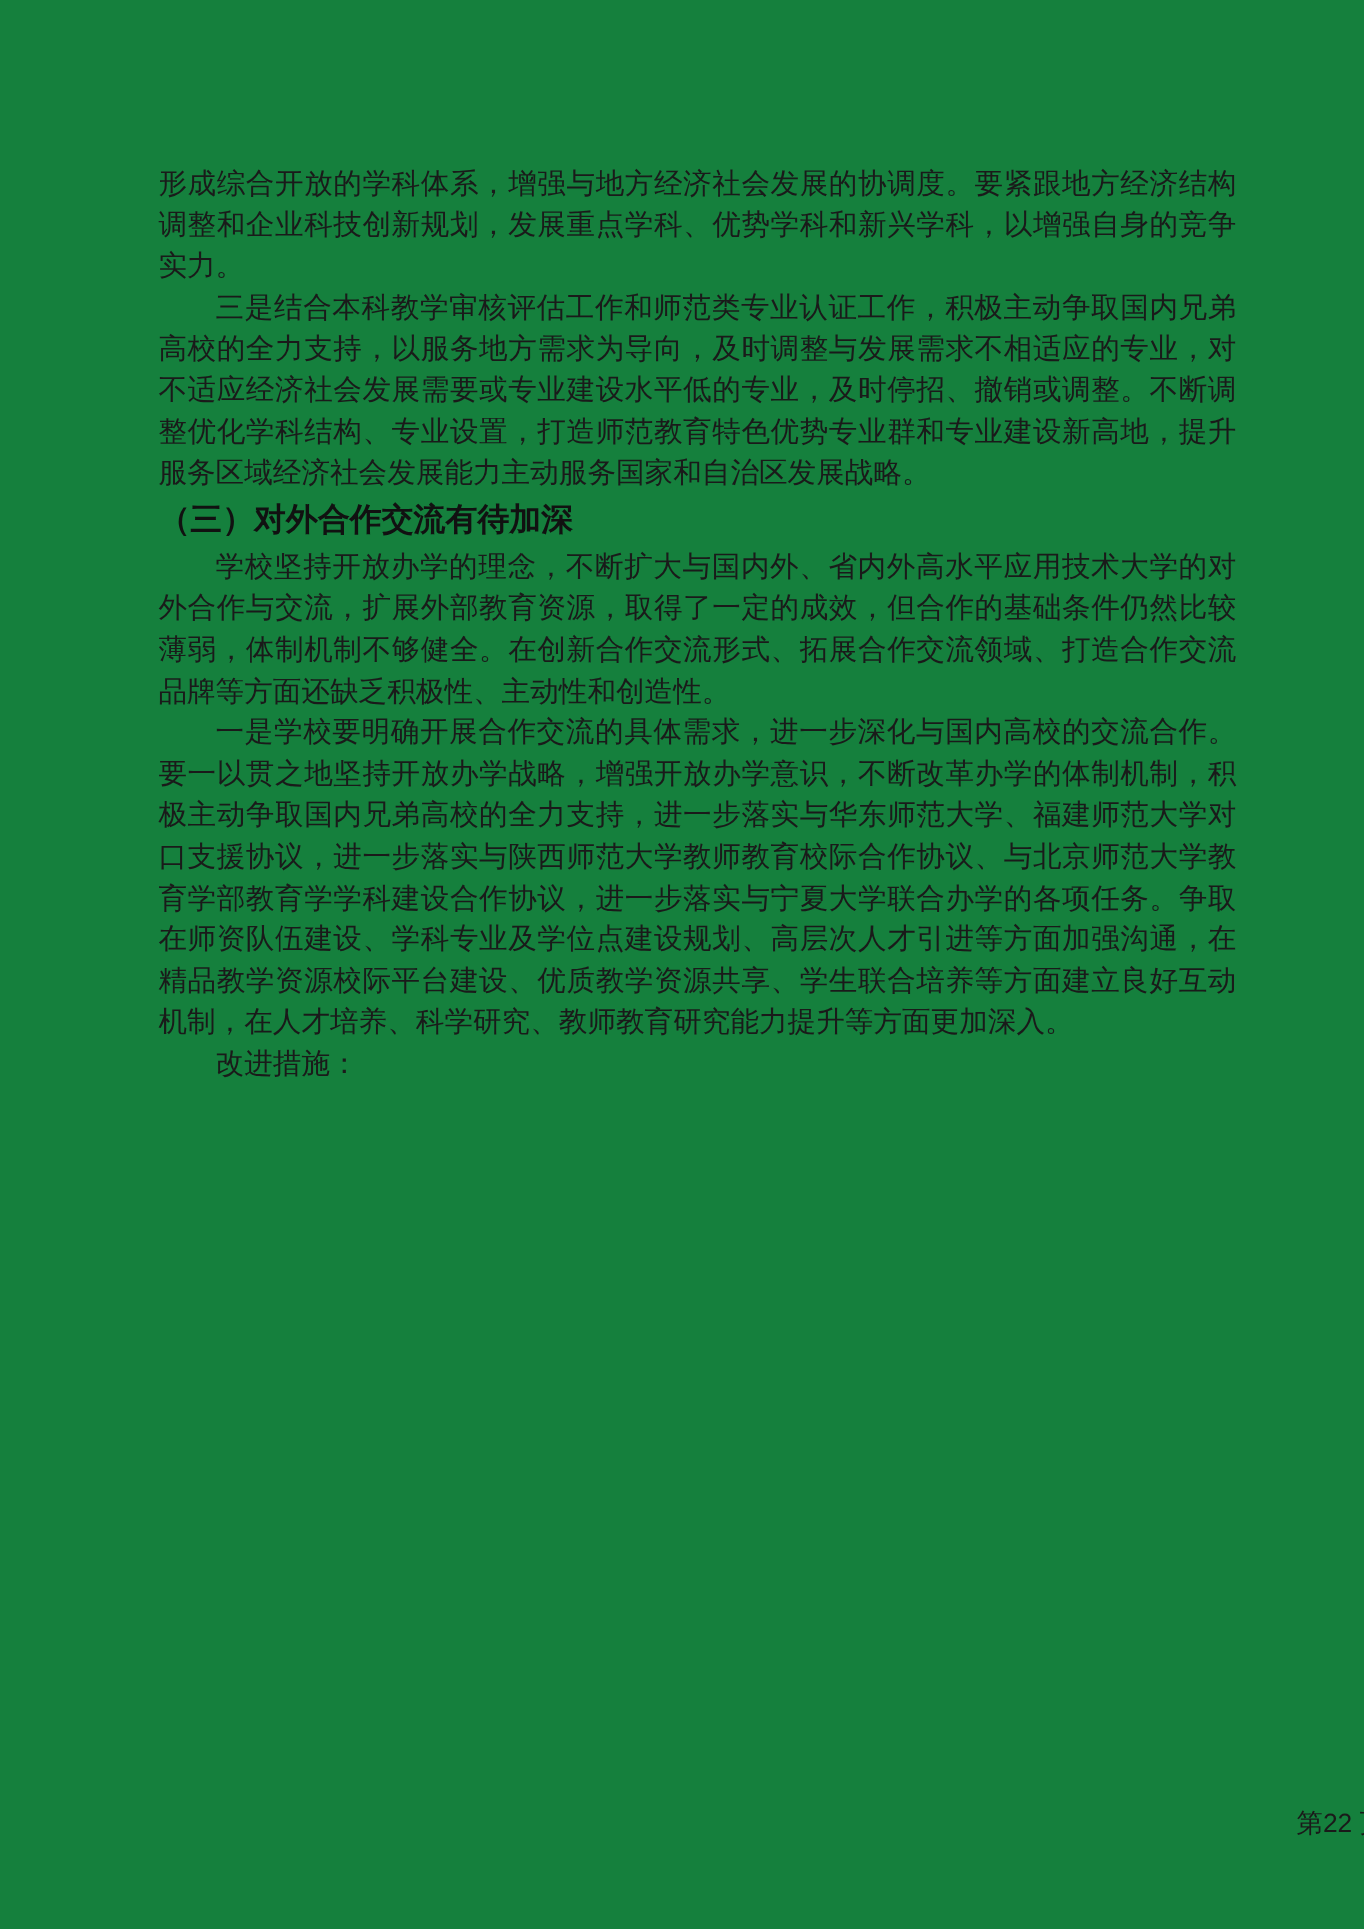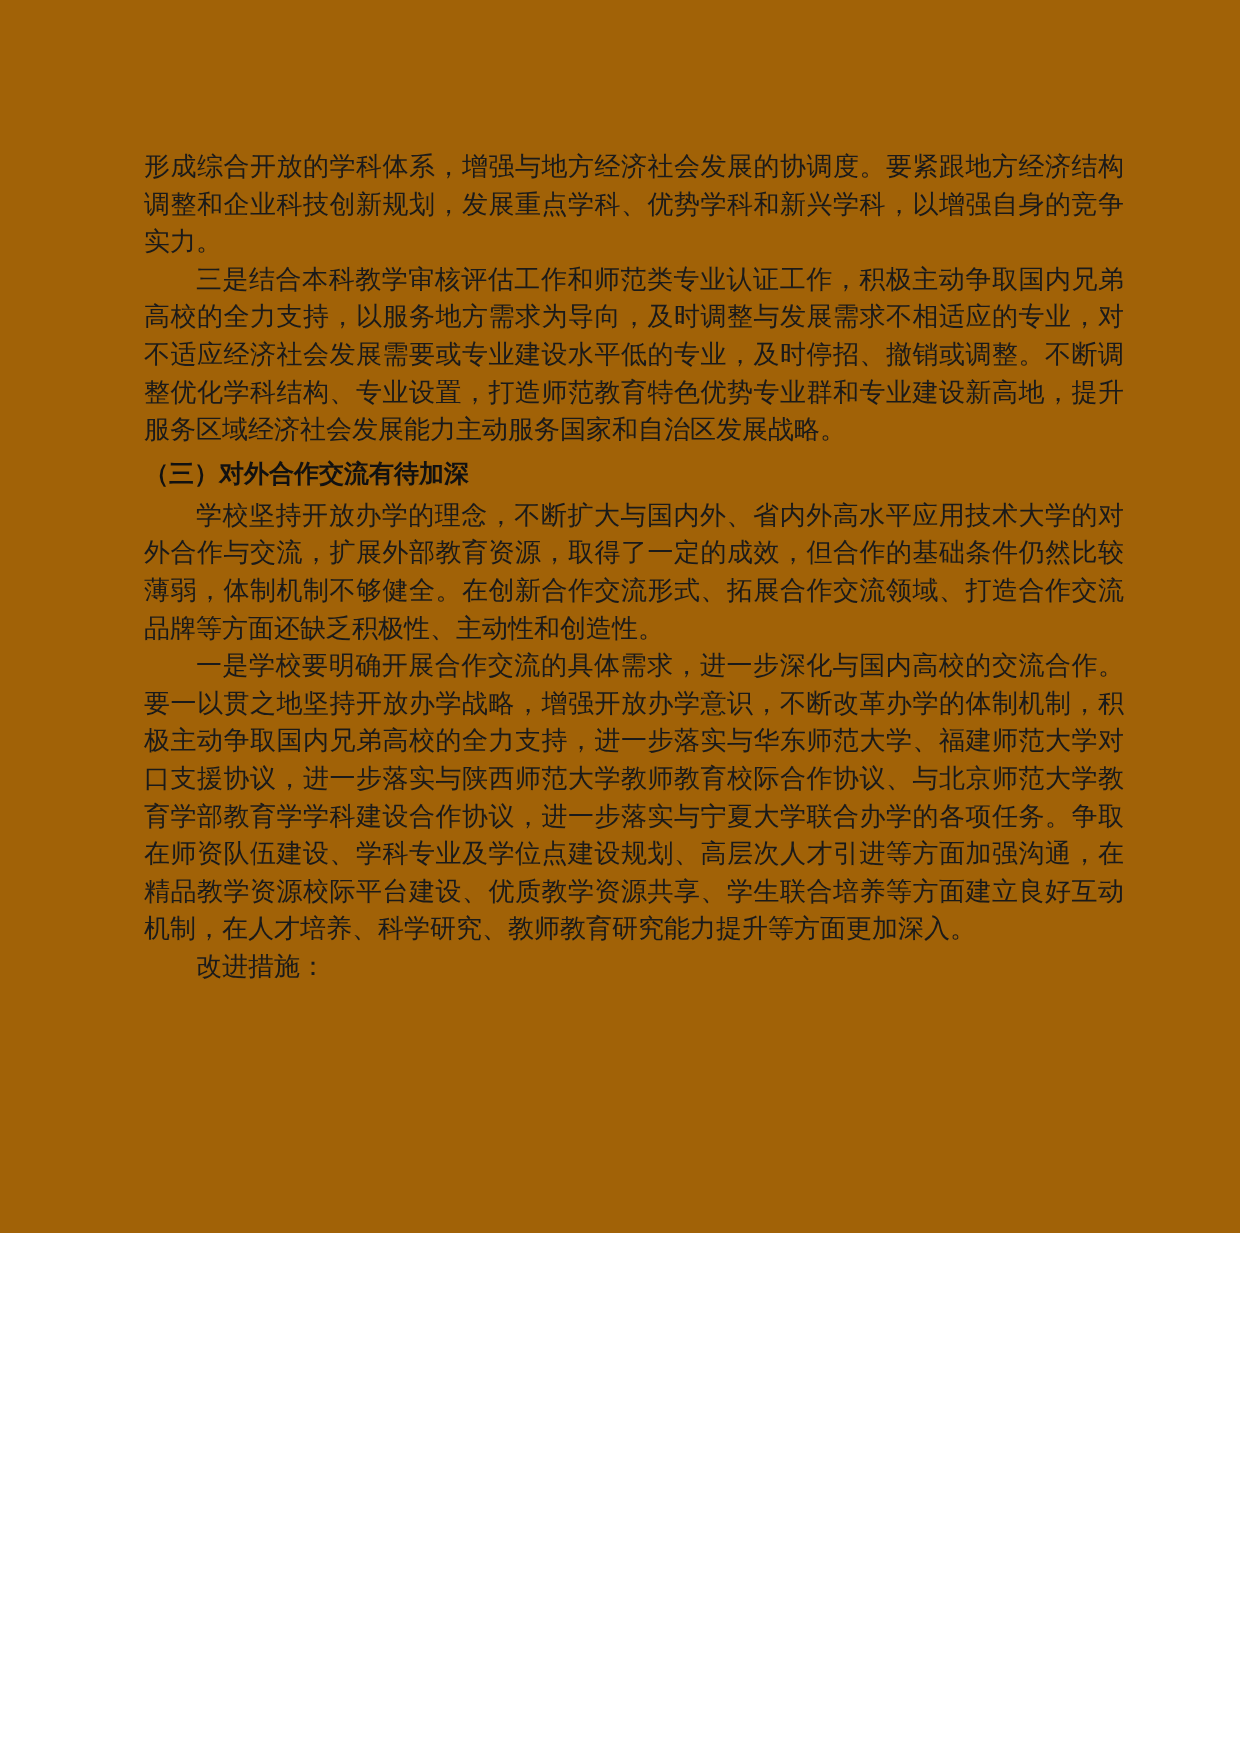--- a/index.html
+++ b/index.html
@@ -3,22 +3,22 @@
 <meta charset="utf-8">
 <style>
   html, body {
     margin: 0;
     padding: 0;
     background: #ffffff;
   }
   .page {
     position: relative;
     width: 1240px;
-    height: 1233px;
-    background: #a16207;
+    height: 1754px;
+    background: #15803d;
     color: #1a1a1a;
     overflow: hidden;
   }
   .content {
     position: absolute;
     left: 144px;
     top: 148px;
     width: 980px;
     font-family: "Liberation Serif", serif;
     font-size: 26px;
@@ -29,21 +29,21 @@
   }
   .para {
     margin: 0;
     word-break: break-all;
   }
   .para.indent {
     text-indent: 2em;
   }
   .heading {
     font-family: "Liberation Sans", sans-serif;
-    font-size: 25px;
+    font-size: 29px;
     font-weight: 700;
     line-height: 42px;
     margin: 3px 0 3px 0;
     text-align: left;
     color: #111111;
   }
   .footer {
     position: absolute;
     left: 0;
     top: 1642px;

